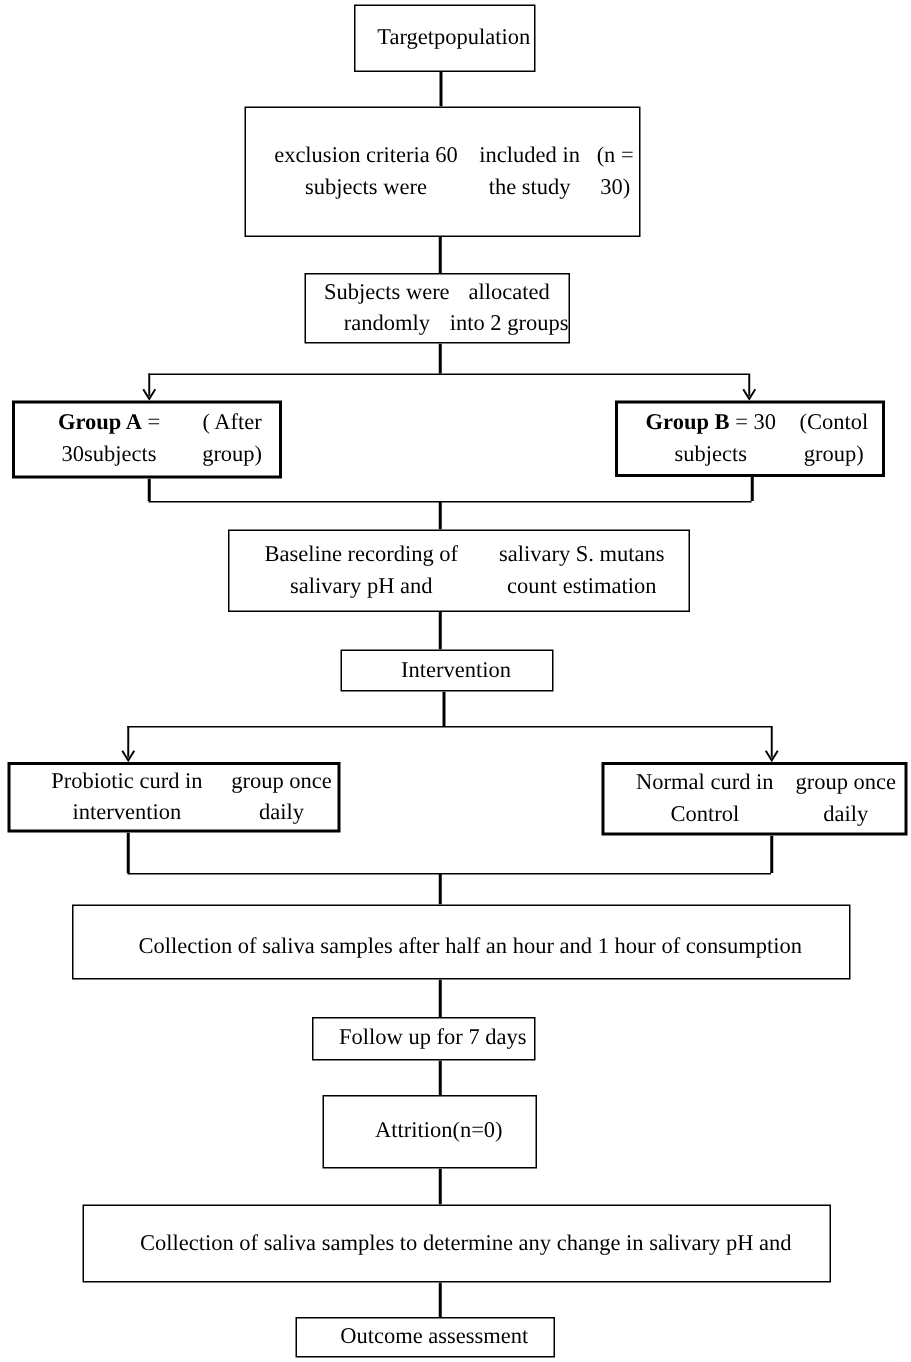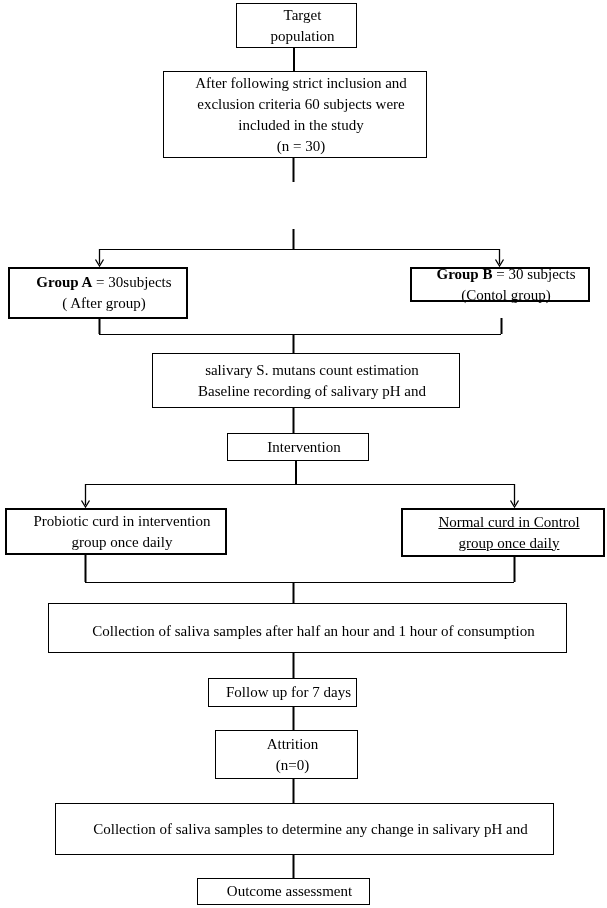--- a/index.html
+++ b/index.html
@@ -10,42 +10,42 @@
     font-family:"Liberation Serif","DejaVu Serif",serif;
     color:#000;
     overflow:hidden;
   }
   .node{
     position:absolute;
     box-sizing:border-box;
     border:1px solid #000;
     background:#fff;
     display:flex;
-    flex-direction:column;
+    flex-direction:row;
     justify-content:center;
     align-items:center;
     text-align:center;
     font-size:15px;
     line-height:21px;
     padding-left:12px;
   }
   .node.thick{border-width:2px;}
   .node.top-align{justify-content:flex-start;padding-top:7px;}
   .connectors{position:absolute;left:0;top:0;}
 
   
   #n-target      {left:236px;top:3px;  width:121px;height:45px;}
   #n-criteria    {left:163px;top:71px; width:264px;height:87px;}
   #n-allocation  {left:203px;top:182px;width:177px;height:47px;}
   #n-group-a     {left:8px;  top:267px;width:180px;height:52px;}
-  #n-group-b     {left:410px;top:267px;width:180px;height:35px;text-align:right;}
+  #n-group-b     {left:410px;top:267px;width:180px;height:51px;}
   #n-baseline    {left:152px;top:353px;width:308px;height:55px;}
   #n-intervention{left:227px;top:433px;width:142px;height:28px;}
   #n-probiotic   {left:5px;  top:508px;width:222px;height:47px;}
-  #n-normal      {left:401px;top:508px;width:204px;height:49px;text-decoration:underline;}
+  #n-normal      {left:401px;top:508px;width:204px;height:49px;}
   #n-collection1 {left:48px; top:603px;width:519px;height:50px;justify-content:center;}
   #n-followup    {left:208px;top:678px;width:149px;height:29px;}
   #n-attrition   {left:215px;top:730px;width:143px;height:49px;}
   #n-collection2 {left:55px; top:803px;width:499px;height:52px;gap:28px;}
   #n-outcome     {left:197px;top:878px;width:173px;height:27px;align-items:center;}
 </style>
 </head>
 <body>
 
 <div class="page">
@@ -91,40 +91,43 @@
       </g>
     </g>
   </svg>
 
   <div class="node" id="n-target">
     <div>Target</div>
     <div>population</div>
   </div>
 
   <div class="node" id="n-criteria">
-    <div>After following strict inclusion and</div>
     <div>exclusion criteria 60 subjects were</div>
     <div>included in the study</div>
     <div>(n = 30)</div>
   </div>
 
+  <div class="node" id="n-allocation">
+    <div>Subjects were randomly</div>
+    <div>allocated into 2 groups</div>
+  </div>
 
   <div class="node thick" id="n-group-a">
     <div><b>Group A</b><span> = 30subjects</span></div>
     <div>( After group)</div>
   </div>
 
   <div class="node thick" id="n-group-b">
     <div><b>Group B</b><span> = 30 subjects</span></div>
     <div>(Contol group)</div>
   </div>
 
   <div class="node" id="n-baseline">
+    <div>Baseline recording of salivary pH and</div>
     <div>salivary S. mutans count estimation</div>
-    <div>Baseline recording of salivary pH and</div>
   </div>
 
   <div class="node" id="n-intervention">
     <div>Intervention</div>
   </div>
 
   <div class="node thick" id="n-probiotic">
     <div>Probiotic curd in intervention</div>
     <div>group once daily</div>
   </div>

